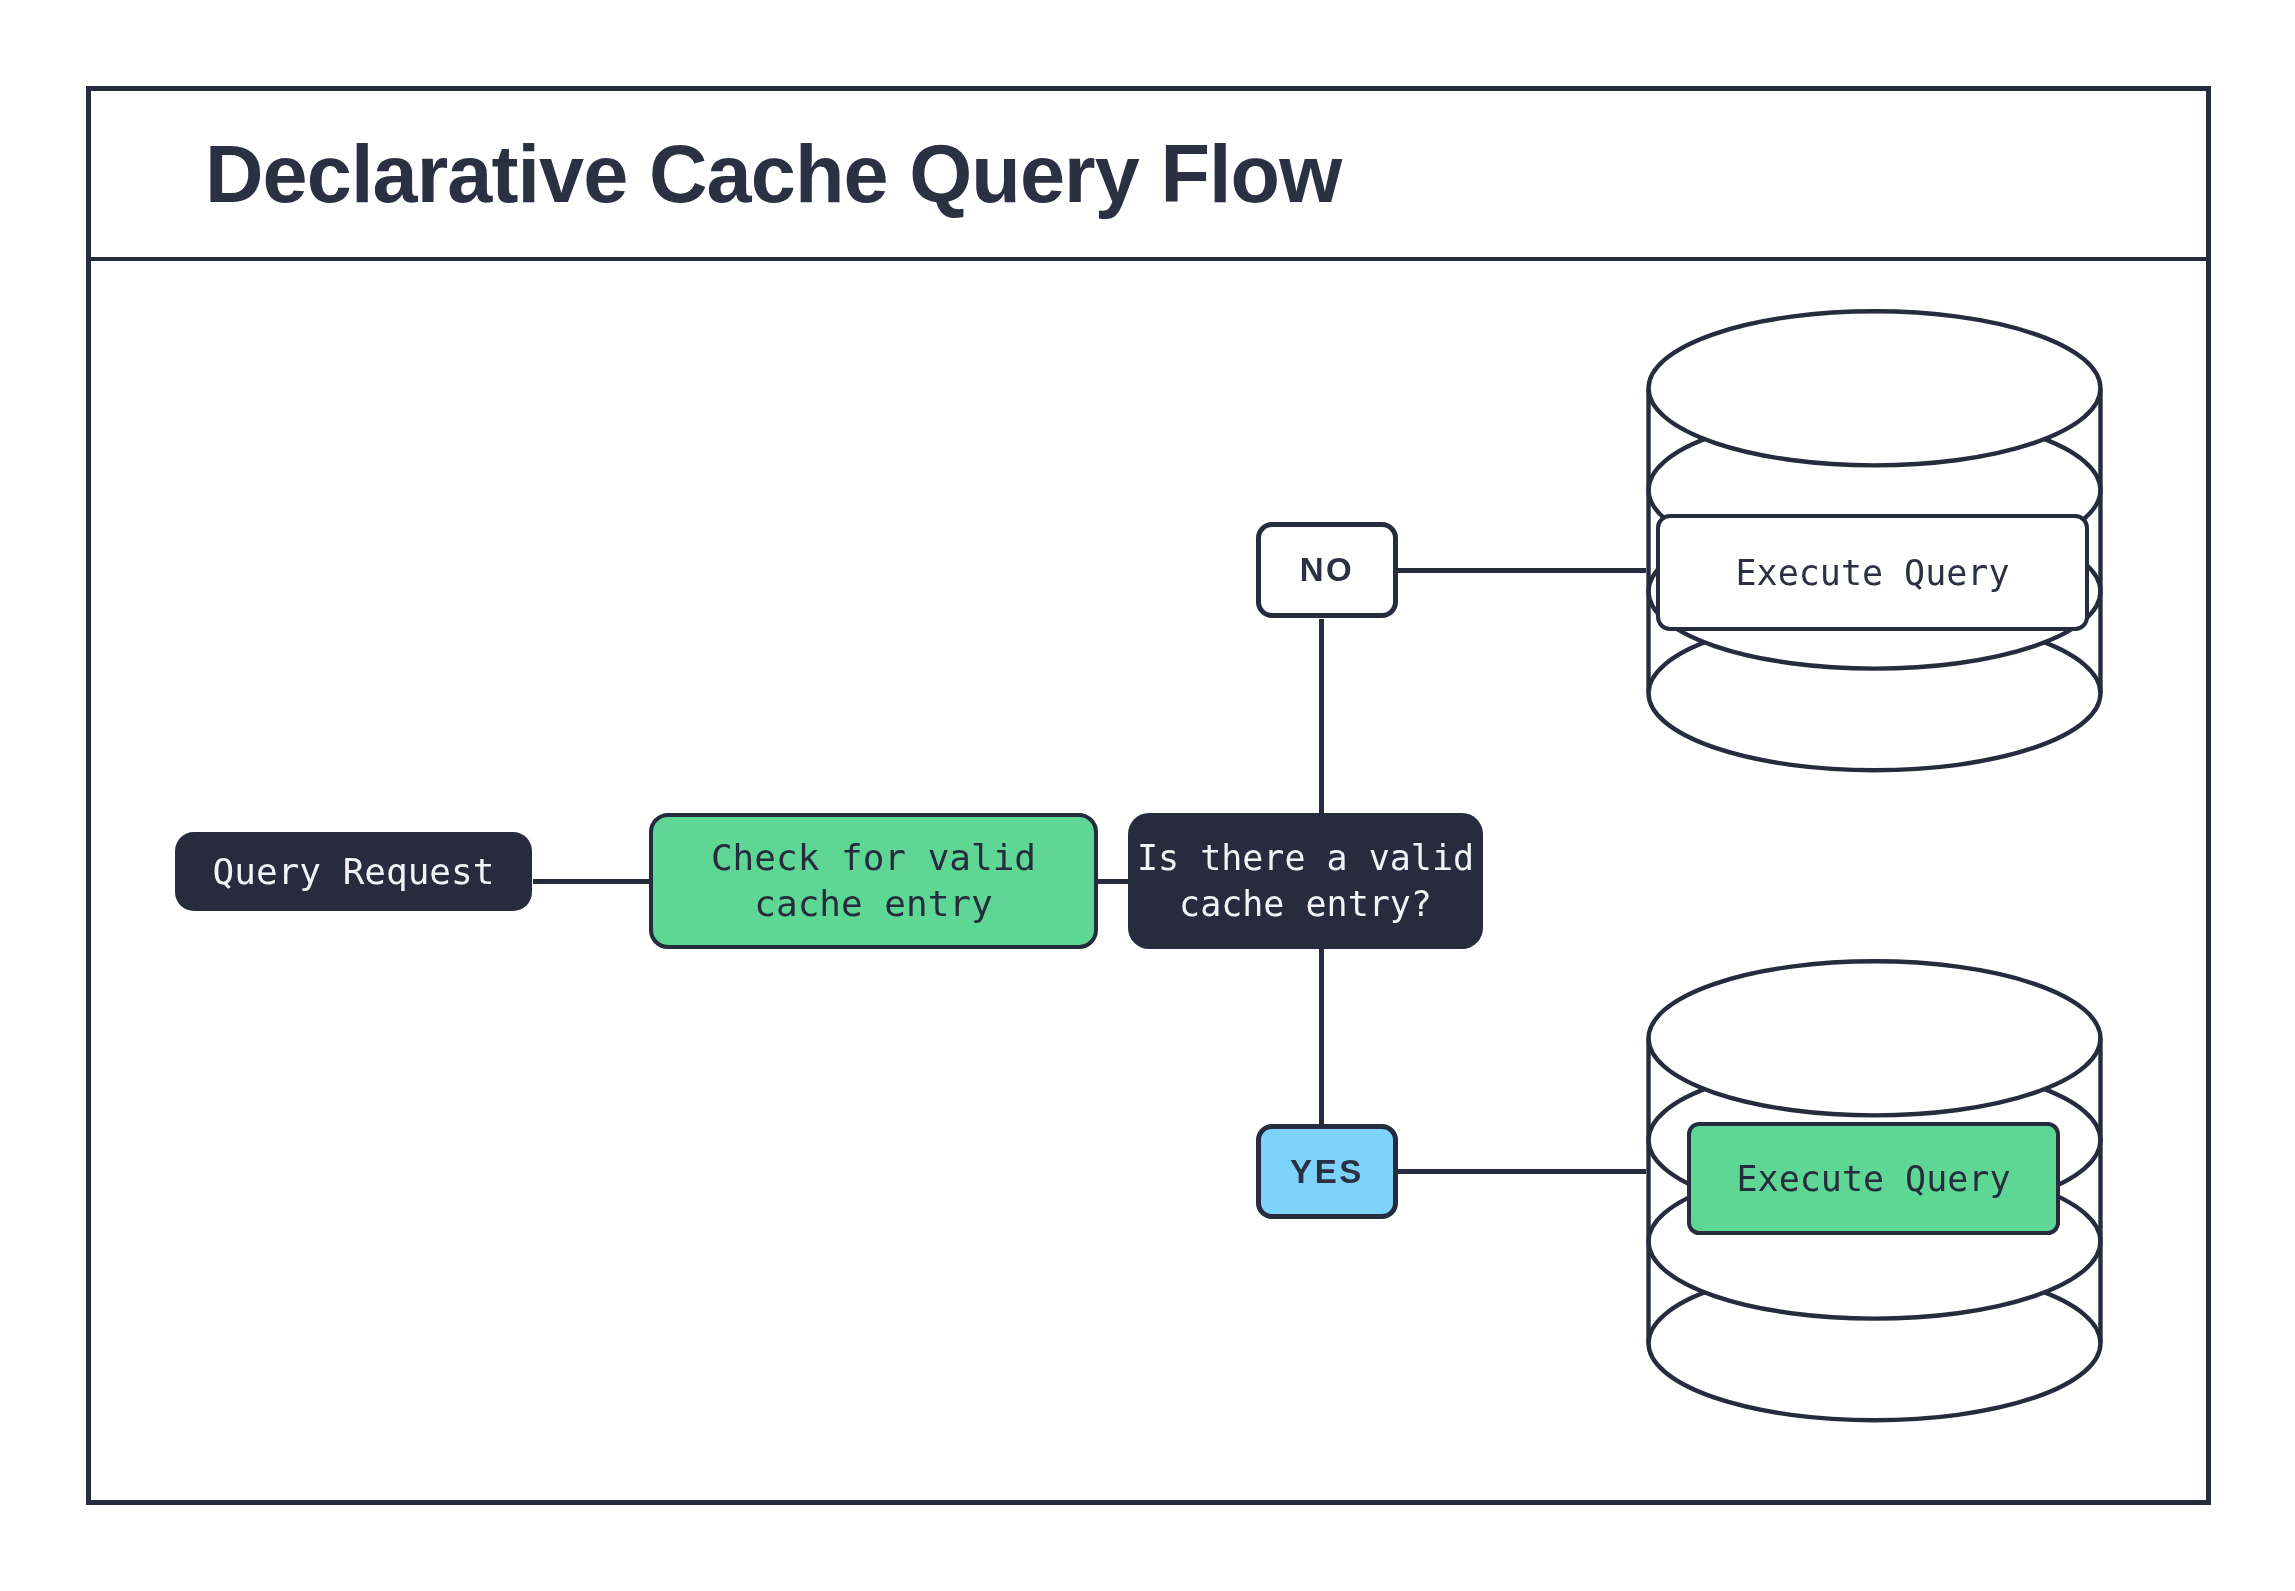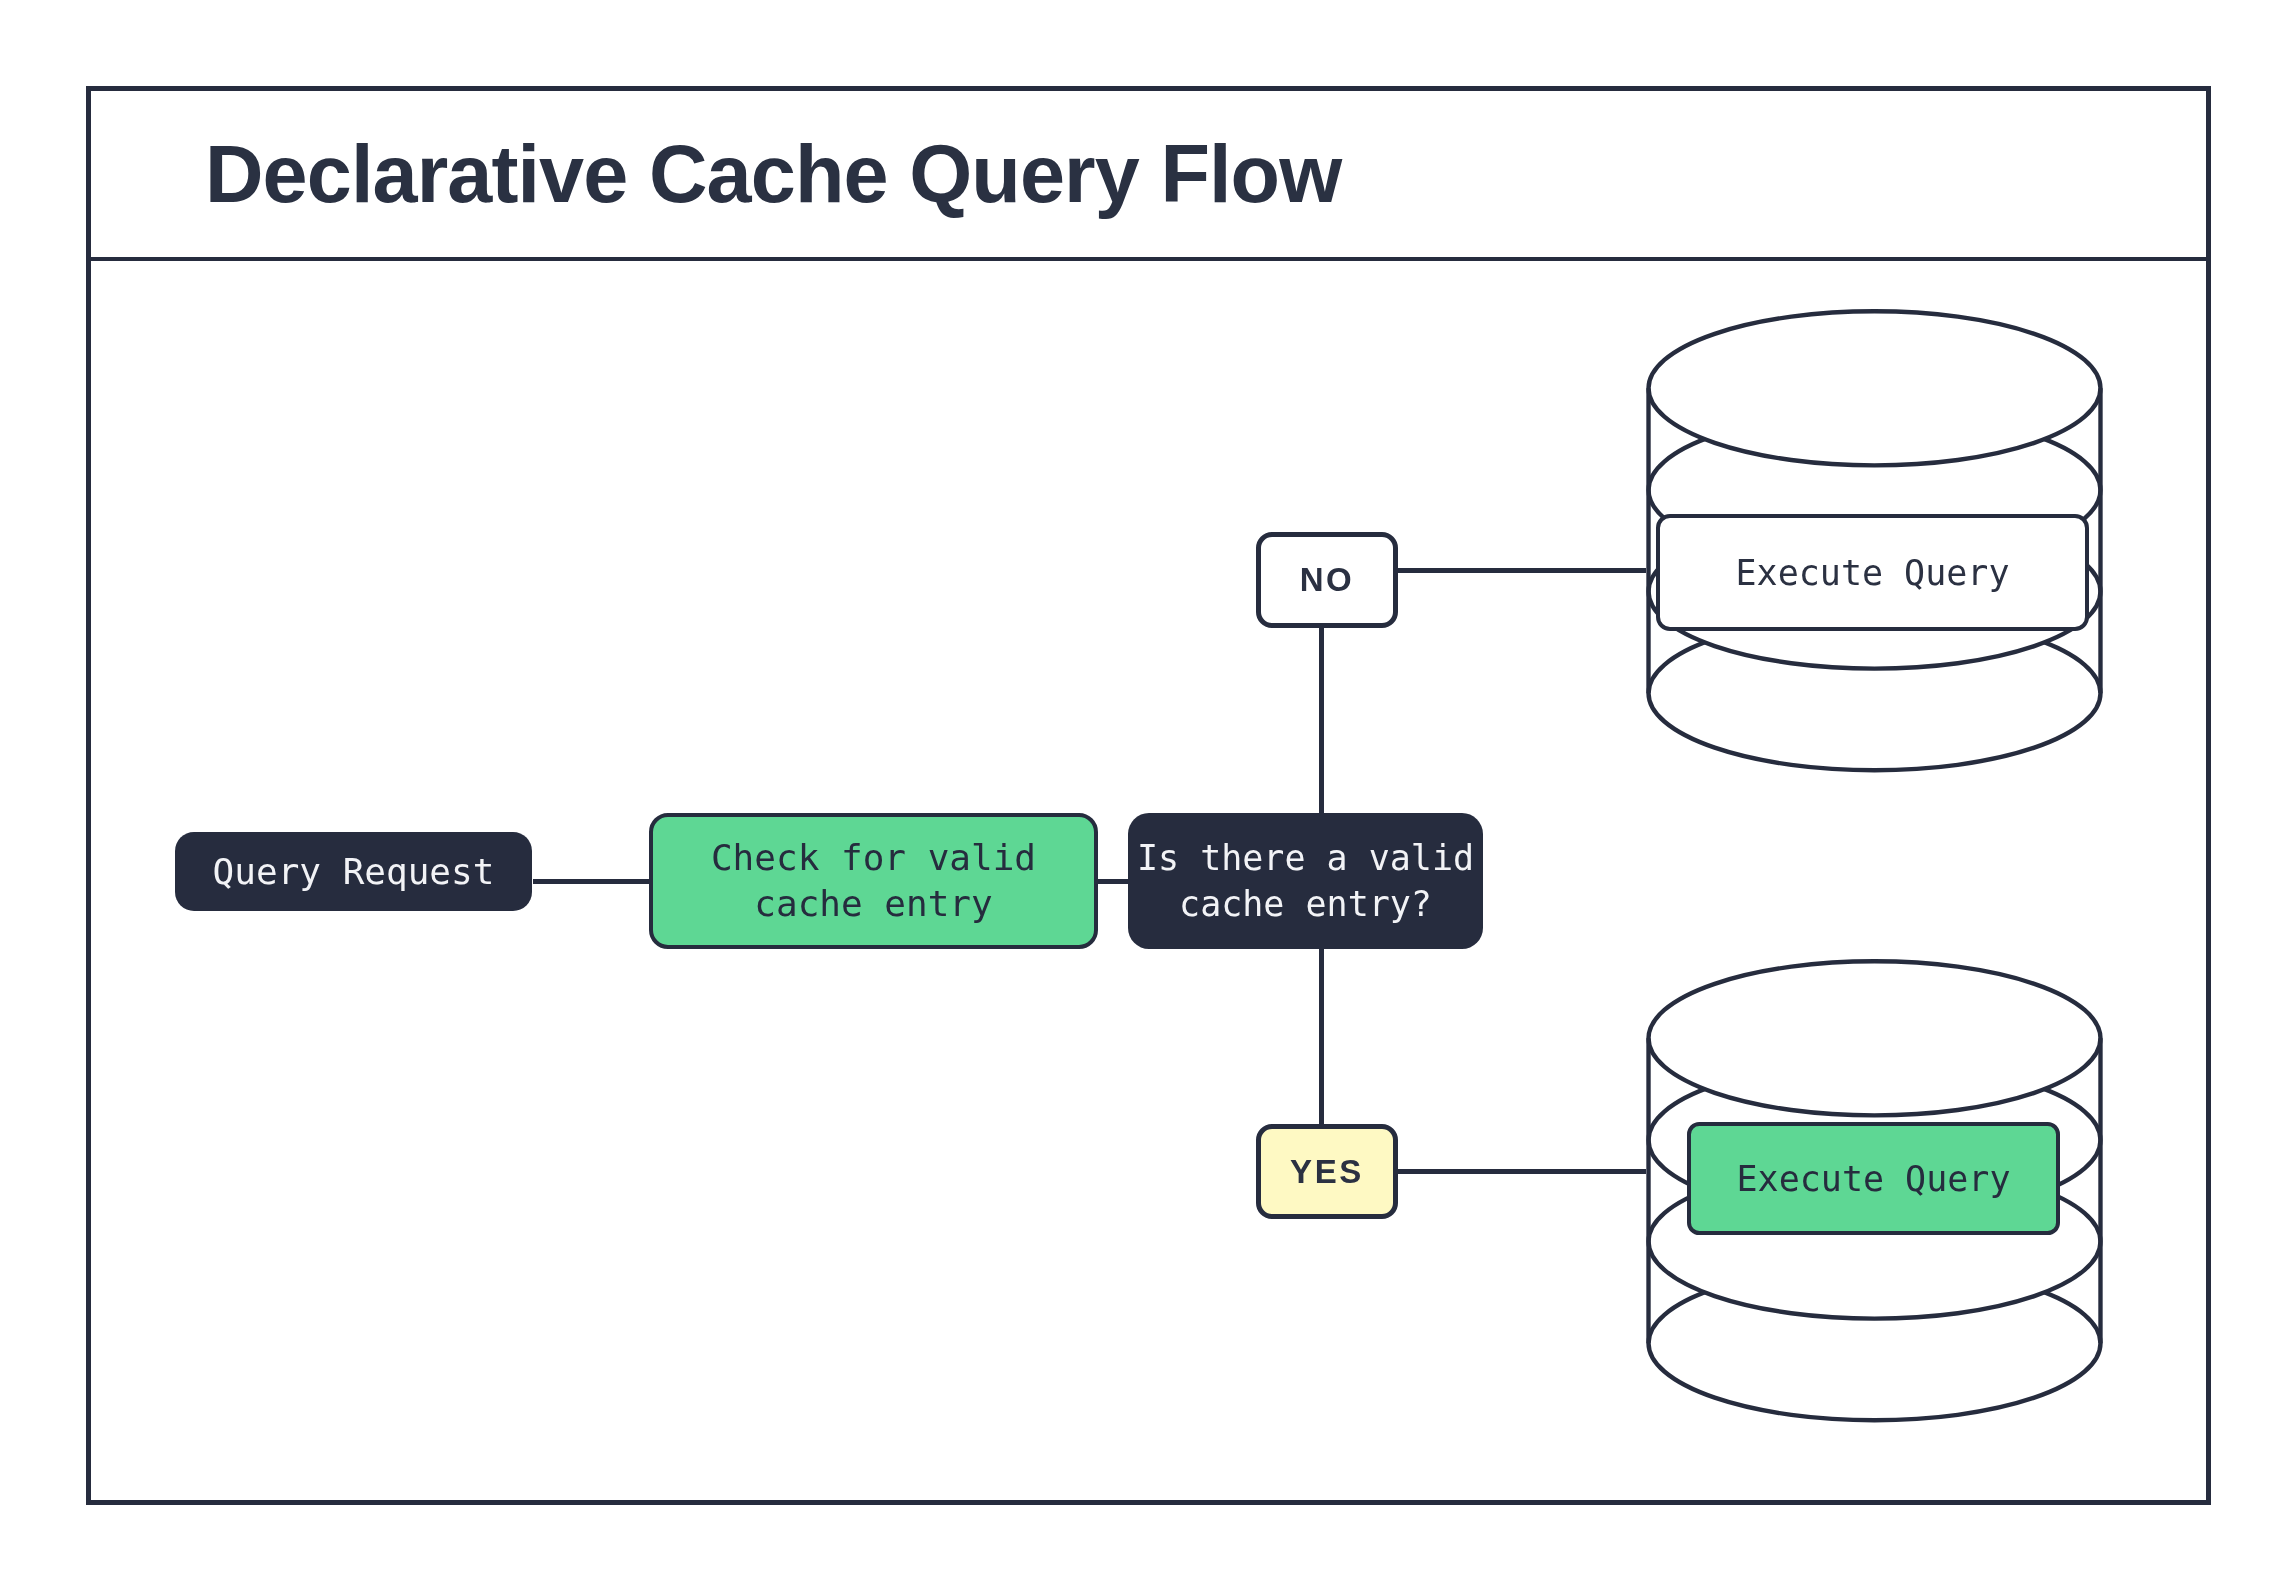--- a/index.html
+++ b/index.html
@@ -27,22 +27,22 @@
   }
   .node .ln{display:block;}
   .dark-node{background:#262c3e;color:#f2f3f6;border-radius:19px;}
   .green-node{background:#5ed794;color:#262c3e;border:4.4px solid #262c3e;border-radius:19px;}
   .flow-text{font-size:36px;line-height:46px;}
   .tag{
     position:absolute;box-sizing:border-box;display:flex;align-items:center;justify-content:center;
     font-family:"Liberation Sans",sans-serif;font-weight:bold;font-size:33px;letter-spacing:2.6px;
     color:#2b3142;border:5.3px solid #262c3e;border-radius:16px;text-align:center;
   }
-  .tag-white{background:#ffffff;margin-top:10px;}
-  .tag-green{background:#fef9c3;}
+  .tag-white{background:#ffffff;}
+  .tag-green{background:#7dd3fc;}
   .conn{position:absolute;background:#262c3e;}
   .db-svg{position:absolute;}
   .db-label{
     position:absolute;box-sizing:border-box;display:flex;flex-direction:row;
     align-items:center;justify-content:center;text-align:center;white-space:nowrap;
     border:4.4px solid #262c3e;border-radius:14px;font-size:35px;line-height:46px;
   }
   .db-label-white{background:#ffffff;color:#2b3142;}
   .db-label-green{background:#5ed794;color:#262c3e;}
 </style>

